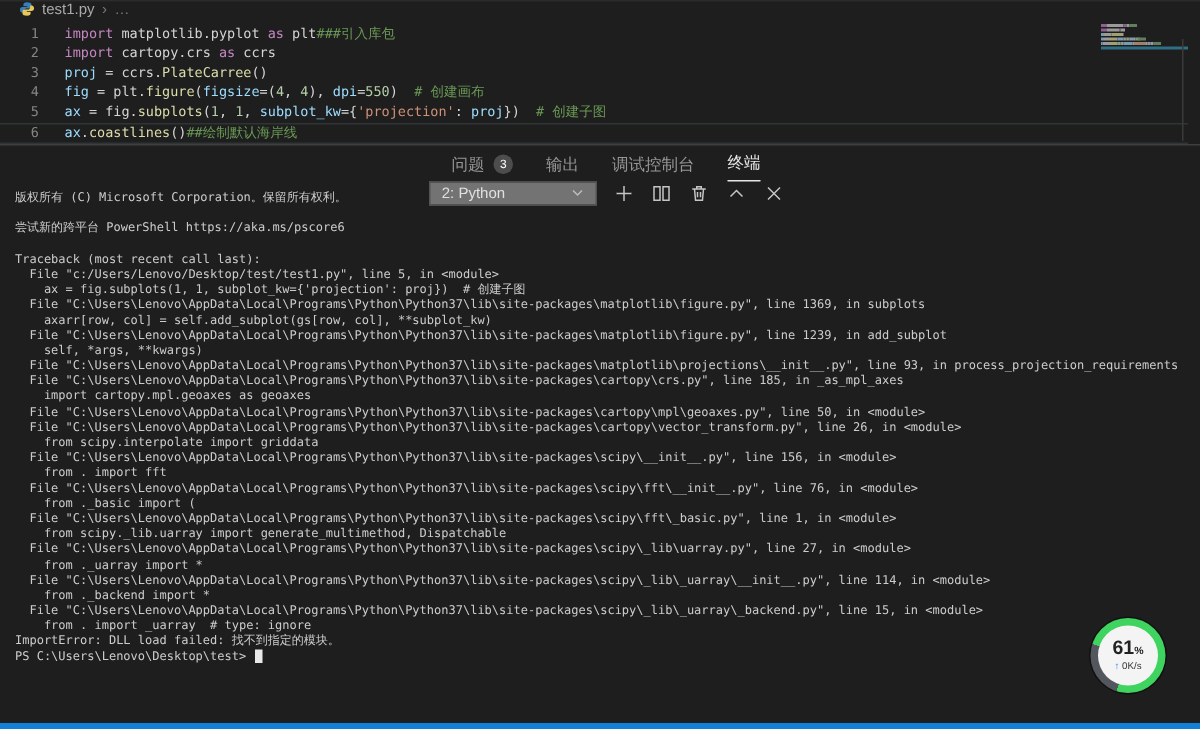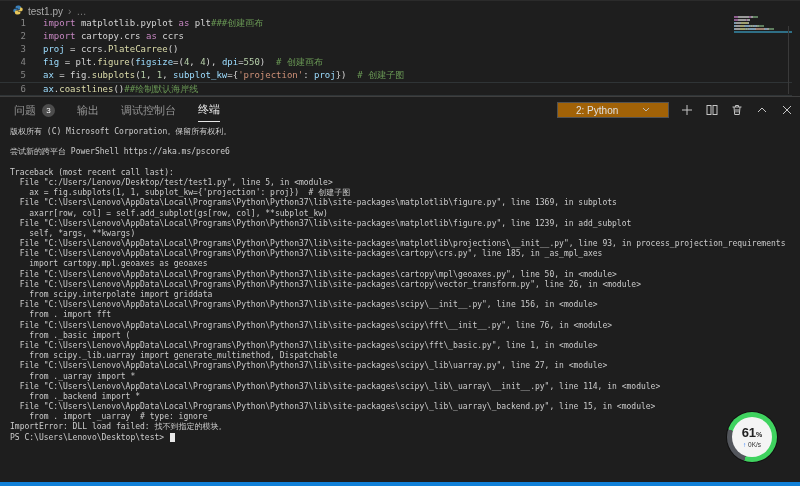--- a/index.html
+++ b/index.html
@@ -2,21 +2,21 @@
 <html><head>
 <meta charset="utf-8">
 <style>
   * { margin:0; padding:0; box-sizing:border-box; }
   html,body { width:800px; height:486px; background:#1e1e1e; overflow:hidden;
               font-family:"Liberation Sans", sans-serif; }
   .stage { position:relative; width:800px; height:486px; background:#1e1e1e; }
 
   
   .editor { position:absolute; left:0; top:0; width:800px; height:96px; border-top:1px solid #2b2b2b; }
-  .breadcrumb { height:16px; display:flex; align-items:flex-end; gap:5px; padding-left:13px;
+  .breadcrumb { height:16px; display:flex; align-items:flex-start; gap:5px; padding-left:13px;
                 font-size:10px; color:#a9a9a9; }
   .breadcrumb .sep { color:#7a7a7a; font-size:10px; }
   .code-area { position:relative; }
   .code-line { display:flex; height:13px; line-height:13px;
                font-family:"DejaVu Sans Mono", monospace; font-size:9px; white-space:pre; }
   .code-line .num { width:26px; text-align:right; color:#858585; flex:0 0 26px; }
   .code-line .src { margin-left:17px; }
   .code-line.current { border-top:1px solid #2f3436; border-bottom:1px solid #2f3436;
                        height:14px; line-height:12px; width:792px; }
   .tk-kw{color:#c586c0} .tk-pl{color:#d4d4d4} .tk-id{color:#9cdcfe}
@@ -26,33 +26,33 @@
   .mm-row { height:2px; margin-bottom:1px; display:flex; }
   .mm-row span { height:2px; display:inline-block; }
   .mm-kw{background:#8f5f8f}.mm-pl{background:#9a9a9a}.mm-id{background:#7b9ab0}
   .mm-fn{background:#a0a070}.mm-num{background:#7f9a7f}.mm-str{background:#a07f6f}.mm-cm{background:#5f7f5f}
   .mm-row.current { background:#2f6f86; width:58px; }
   .editor-edge { position:absolute; right:11px; top:25px; height:68px; width:1px; background:#3a3a3a; }
 
   
   .panel { position:absolute; left:0; top:96px; width:800px; height:386px;
            border-top:1px solid #3f3f3f; background:#1e1e1e; }
-  .panel-header { height:26px; display:flex; justify-content:space-between; 
-                  padding:0 6px 0 14px; }
+  .panel-header { height:26px; display:flex; justify-content:space-between; align-items:center;
+                  padding:0 6px 0 14px;flex-direction:column; }
   .panel-tabs { display:flex; gap:22px; align-items:center; }
   .panel-tab { font-size:11px; color:#969696; display:flex; align-items:center; gap:6px;
                height:24px; cursor:pointer; }
   .panel-tab.active { color:#e7e7e7; border-bottom:1px solid #e7e7e7; }
   .badge { background:#4d4d4d; color:#ffffff; font-size:8px; min-width:13px; height:13px;
            border-radius:7px; display:inline-flex; align-items:center; justify-content:center;
            padding:0 3px; }
   .panel-actions { display:flex; align-items:center; gap:11px; }
-  .term-select { width:112px; height:16px; background:#a16207; border:1px solid #525252;
+  .term-select { width:112px; height:16px; background:#737373; border:1px solid #525252;
                  color:#e0e0e0; font-size:10px; display:flex; align-items:center;
-                 justify-content:space-between; padding:0 18px; }
+                 justify-content:space-between; padding:0 8px; }
   .act-icon { width:14px; height:14px; display:flex; align-items:center; justify-content:center; }
   .act-icon svg { stroke:#c5c5c5; fill:none; stroke-width:1; }
 
   
   .terminal { position:absolute; left:0; top:26px; right:0; bottom:0; padding:4px 0 0 10px;
               font-family:"DejaVu Sans Mono", monospace; font-size:8px; line-height:10.2px;
               color:#cccccc; overflow:hidden; }
   .t-line { white-space:pre; height:10.2px; }
   .t-y { color:#c9c92e; }
   .cursor { display:inline-block; width:5px; height:9px; background:#e8e8e8;
@@ -83,21 +83,21 @@
         <svg width="10" height="10" viewBox="0 0 10 10">
           <path d="M5 0.5c-1.8 0-2.4 0.8-2.4 1.7v1h2.5v0.5H1.9c-0.9 0-1.6 0.6-1.6 1.8s0.7 1.9 1.6 1.9h1v-1.2c0-1 0.8-1.6 1.7-1.6h2.1c0.8 0 1.3-0.6 1.3-1.4v-1.2C8 1.1 6.8 0.5 5 0.5z" fill="#3a7fb8"></path>
           <path d="M5 9.5c1.8 0 2.4-0.8 2.4-1.7v-1H4.9v-0.5h3.2c0.9 0 1.6-0.6 1.6-1.8S9 2.6 8.1 2.6h-1v1.2c0 1-0.8 1.6-1.7 1.6H3.3C2.5 5.4 2 6 2 6.8V8c0 1 1.2 1.5 3 1.5z" fill="#e7c65a"></path>
         </svg>
       </span>
       <span>test1.py</span>
       <span class="sep">›</span>
       <span class="sep">…</span>
     </div>
     <div class="code-area" id="code-lines">
-        <div class="code-line"><span class="num">1</span><span class="src"><span class="tk-kw">import</span><span class="tk-pl"> matplotlib.pyplot </span><span class="tk-kw">as</span><span class="tk-pl"> plt</span><span class="tk-cm">###创建画布</span></span></div>
+        <div class="code-line"><span class="num">1</span><span class="src"><span class="tk-kw">import</span><span class="tk-pl"> matplotlib.pyplot </span><span class="tk-kw">as</span><span class="tk-pl"> plt</span><span class="tk-cm">###引入库包</span></span></div>
         <div class="code-line"><span class="num">2</span><span class="src"><span class="tk-kw">import</span><span class="tk-pl"> cartopy.crs </span><span class="tk-kw">as</span><span class="tk-pl"> ccrs</span></span></div>
         <div class="code-line"><span class="num">3</span><span class="src"><span class="tk-id">proj</span><span class="tk-pl"> = ccrs.</span><span class="tk-fn">PlateCarree</span><span class="tk-pl">()</span></span></div>
         <div class="code-line"><span class="num">4</span><span class="src"><span class="tk-id">fig</span><span class="tk-pl"> = plt.</span><span class="tk-fn">figure</span><span class="tk-pl">(</span><span class="tk-id">figsize</span><span class="tk-pl">=(</span><span class="tk-num">4</span><span class="tk-pl">, </span><span class="tk-num">4</span><span class="tk-pl">), </span><span class="tk-id">dpi</span><span class="tk-pl">=</span><span class="tk-num">550</span><span class="tk-pl">)</span><span class="tk-cm">  # 创建画布</span></span></div>
         <div class="code-line"><span class="num">5</span><span class="src"><span class="tk-id">ax</span><span class="tk-pl"> = fig.</span><span class="tk-fn">subplots</span><span class="tk-pl">(</span><span class="tk-num">1</span><span class="tk-pl">, </span><span class="tk-num">1</span><span class="tk-pl">, </span><span class="tk-id">subplot_kw</span><span class="tk-pl">={</span><span class="tk-str">'projection'</span><span class="tk-pl">: </span><span class="tk-id">proj</span><span class="tk-pl">})</span><span class="tk-cm">  # 创建子图</span></span></div>
         <div class="code-line current"><span class="num">6</span><span class="src"><span class="tk-id">ax</span><span class="tk-pl">.</span><span class="tk-fn">coastlines</span><span class="tk-pl">()</span><span class="tk-cm">##绘制默认海岸线</span></span></div>
       </div>
     <div class="minimap" id="minimap">
         <div class="mm-row">
           <span class="mm-kw" style="width: 3.72px;"></span>
           <span class="mm-pl" style="width: 11.78px;"></span>

